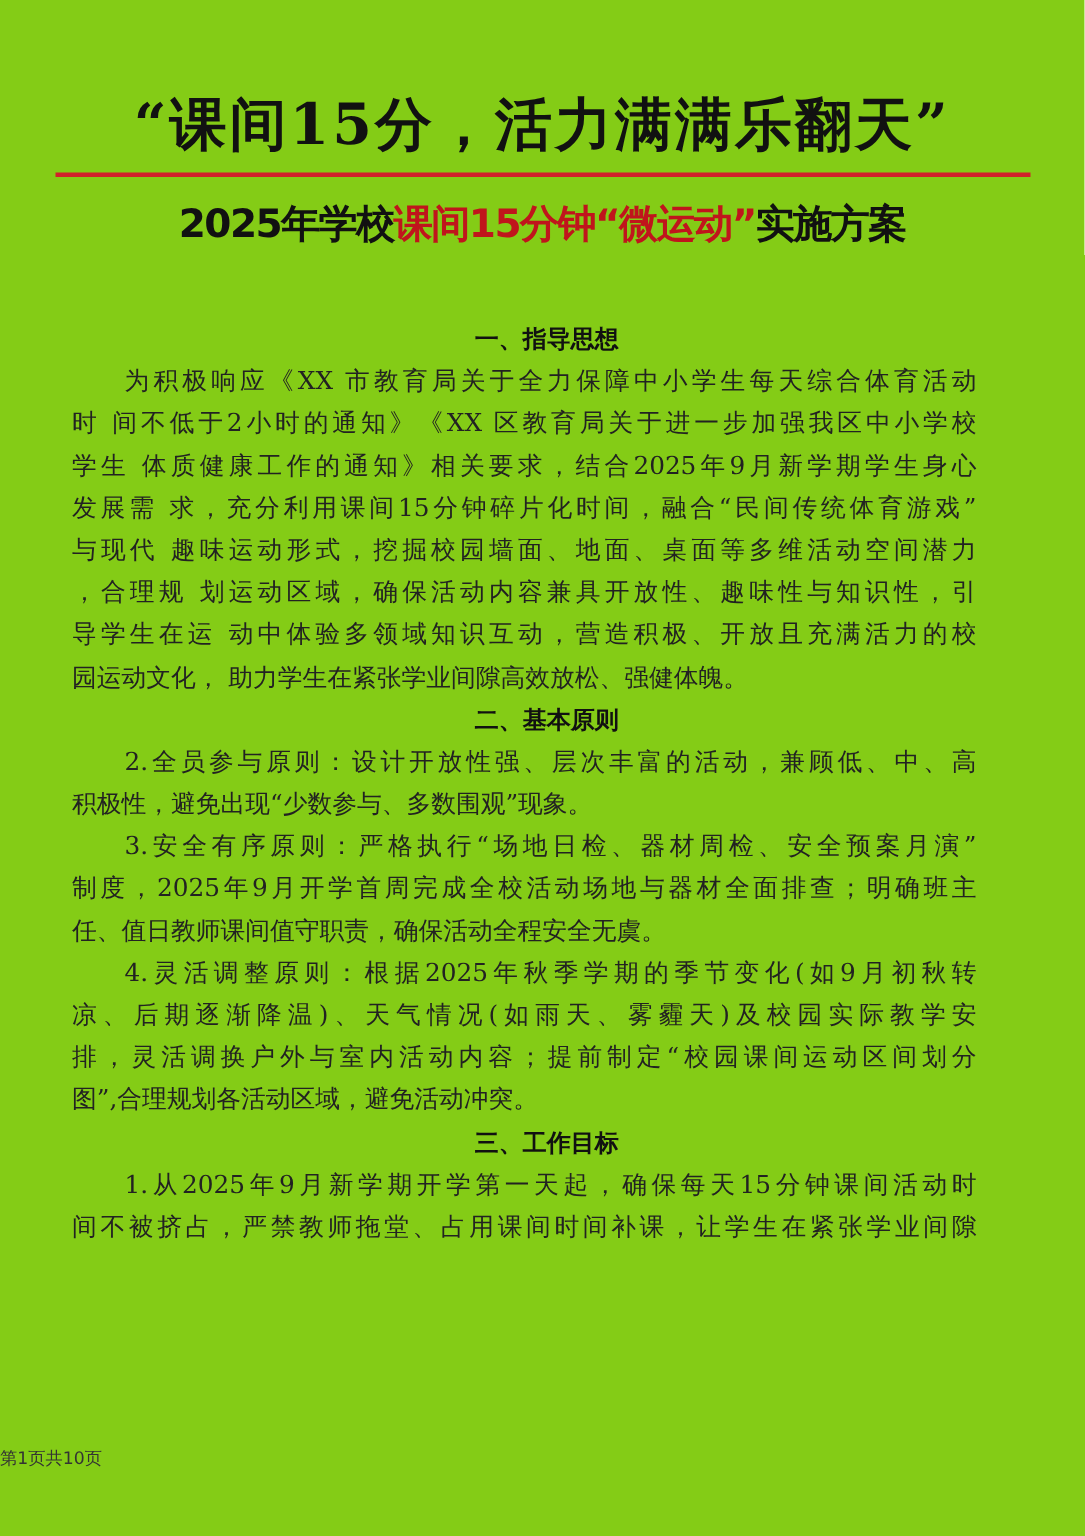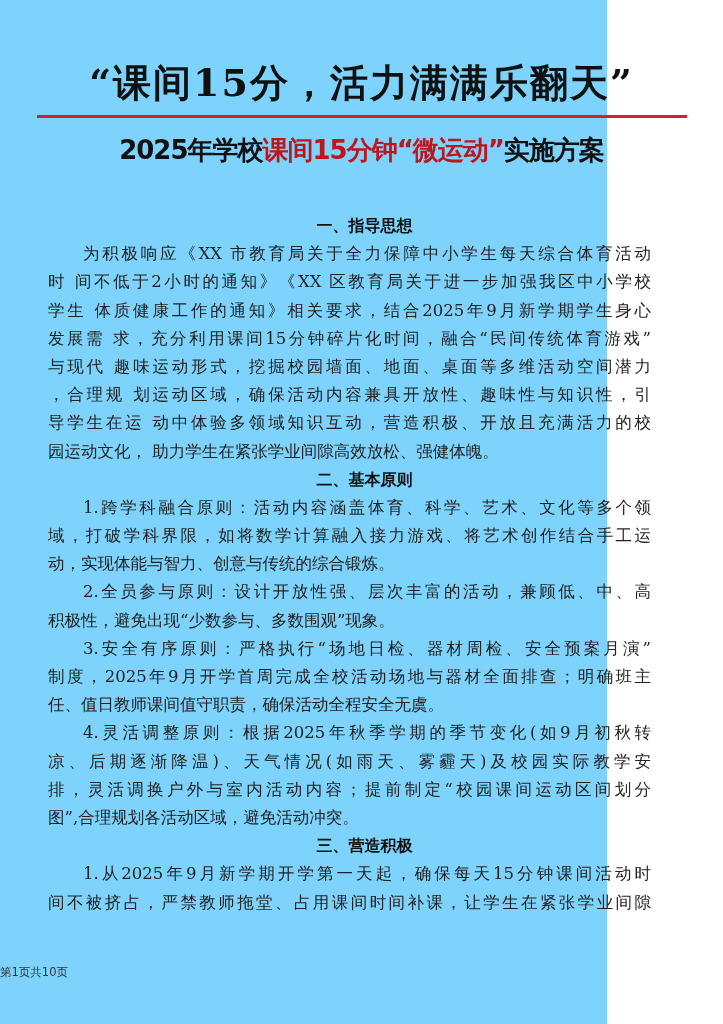--- a/index.html
+++ b/index.html
@@ -1,19 +1,19 @@
 <!DOCTYPE html>
 <html><head>
   <meta charset="utf-8">
   <style>
     * { margin: 0; padding: 0; box-sizing: border-box; }
     html, body { width: 723px; height: 1024px; background: #ffffff; overflow: hidden; }
     body { position: relative; font-family: "DejaVu Serif", "Liberation Serif", serif; color: #1a1a1a; }
 
-    .page { position: absolute; left: 0; top: 0; width: 607px; height: 1024px; background: #7dd3fc; }
+    .page { position: absolute; left: 0; top: 0; width: 723px; height: 1024px; background: #84cc16; }
 
     .headline {
       position: absolute; left: 0; top: 60px; width: 723px;
       text-align: center;
       font-family: "DejaVu Serif", "Liberation Serif", serif;
       font-weight: bold; font-size: 38px; letter-spacing: 2px; color: #111;
       line-height: 46px;
     }
     .red-rule {
       position: absolute; left: 37px; top: 115px; width: 650px; height: 3px;
@@ -66,40 +66,35 @@
         <span class="line cont">时 间不低于2小时的通知》《XX 区教育局关于进一步加强我区中小学校</span>
         <span class="line cont">学生 体质健康工作的通知》相关要求，结合2025年9月新学期学生身心</span>
         <span class="line cont">发展需 求，充分利用课间15分钟碎片化时间，融合“民间传统体育游戏”</span>
         <span class="line cont">与现代 趣味运动形式，挖掘校园墙面、地面、桌面等多维活动空间潜力</span>
         <span class="line cont">，合理规 划运动区域，确保活动内容兼具开放性、趣味性与知识性，引</span>
         <span class="line cont">导学生在运 动中体验多领域知识互动，营造积极、开放且充满活力的校</span>
         <span class="line cont last">园运动文化， 助力学生在紧张学业间隙高效放松、强健体魄。</span>
       </div>
       <div class="section-heading">二、基本原则</div>
       <div class="para">
-        <span class="line first">1.跨学科融合原则：活动内容涵盖体育、科学、艺术、文化等多个领</span>
-        <span class="line cont">域，打破学科界限，如将数学计算融入接力游戏、将艺术创作结合手工运</span>
-        <span class="line cont last">动，实现体能与智力、创意与传统的综合锻炼。</span>
-      </div>
-      <div class="para">
         <span class="line first">2.全员参与原则：设计开放性强、层次丰富的活动，兼顾低、中、高</span>
         <span class="line cont last">积极性，避免出现“少数参与、多数围观”现象。</span>
       </div>
       <div class="para">
         <span class="line first">3.安全有序原则：严格执行“场地日检、器材周检、安全预案月演”</span>
         <span class="line cont">制度，2025年9月开学首周完成全校活动场地与器材全面排查；明确班主</span>
         <span class="line cont last">任、值日教师课间值守职责，确保活动全程安全无虞。</span>
       </div>
       <div class="para">
         <span class="line first">4.灵活调整原则：根据2025年秋季学期的季节变化(如9月初秋转</span>
         <span class="line cont">凉、后期逐渐降温)、天气情况(如雨天、雾霾天)及校园实际教学安</span>
         <span class="line cont">排，灵活调换户外与室内活动内容；提前制定“校园课间运动区间划分</span>
         <span class="line cont last">图”,合理规划各活动区域，避免活动冲突。</span>
       </div>
-      <div class="section-heading">三、营造积极</div>
+      <div class="section-heading">三、工作目标</div>
       <div class="para">
         <span class="line first">1.从2025年9月新学期开学第一天起，确保每天15分钟课间活动时</span>
         <span class="line cont">间不被挤占，严禁教师拖堂、占用课间时间补课，让学生在紧张学业间隙</span>
       </div>
     </div>
 
   <div class="footer">第1页共10页</div>
 </div>
 
 </body></html>

